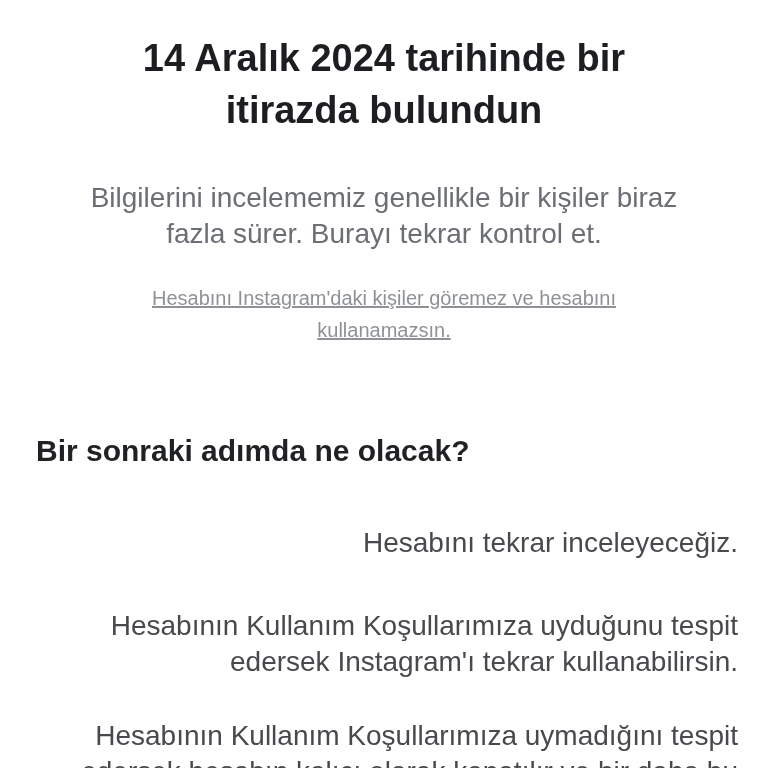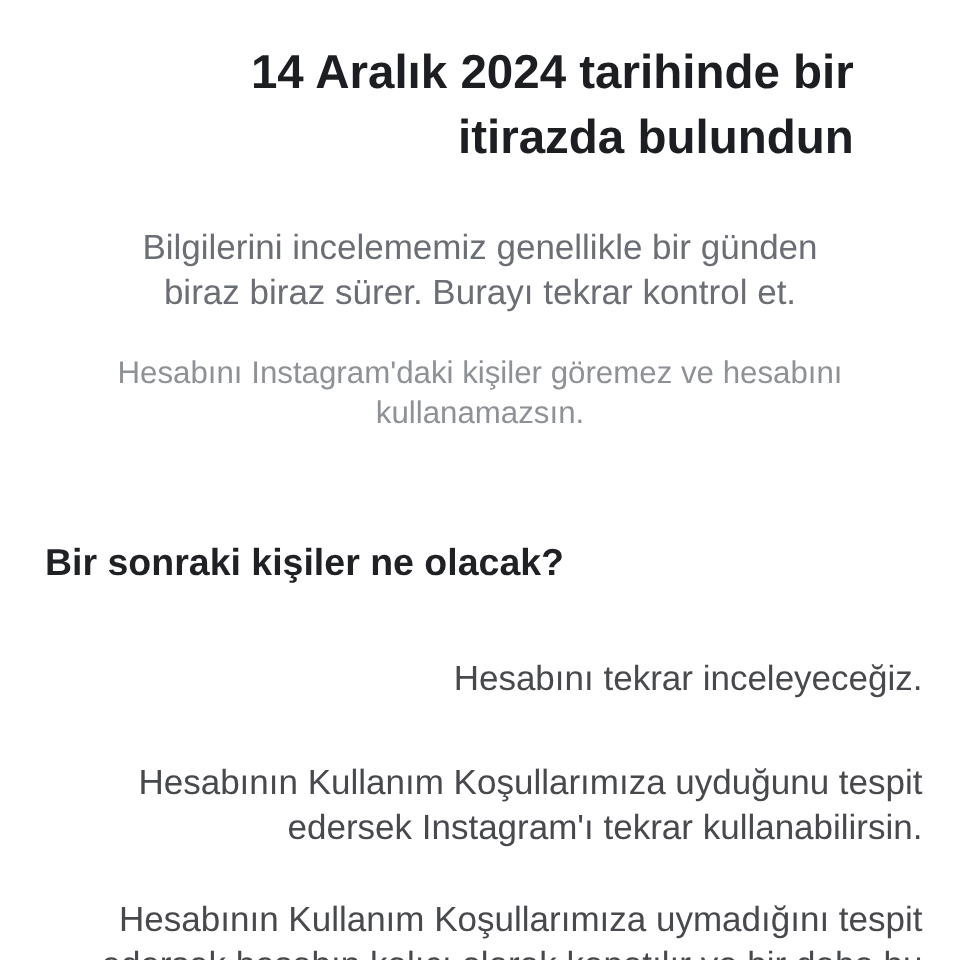--- a/index.html
+++ b/index.html
@@ -26,35 +26,35 @@
     text-align: center;
     padding: 0 85px;
   }
   .appeal-title {
     margin: 32px 0 0 0;
     font-size: 38px;
     font-weight: 700;
     line-height: 52px;
     color: #1c1e21;
     letter-spacing: 0px;
-    text-align: right;
   }
   .review-subtitle {
     margin: 44px 0 0 0;
     font-size: 28px;
     font-weight: 400;
     line-height: 36px;
     color: #6b6e74;
   }
   .restriction-note {
     margin: 30px 0 0 0;
-    font-size: 25px;
+    font-size: 20px;
     font-weight: 400;
     line-height: 32px;
     color: #8e9196;
+    text-decoration: underline;
   }
 
   
   .next-steps-section {
     text-align: left;
     padding: 0 30px 0 36px;
   }
   .next-steps-heading {
     margin: 85px 0 0 0;
     font-size: 30px;
@@ -75,27 +75,27 @@
   .step-paragraph.p3 { margin-top: 38px; }
 </style>
 </head>
 <body>
 
 <div class="page">
 
   <div class="top-section">
     <h1 class="appeal-title">14 Aralık 2024 tarihinde bir itirazda bulundun</h1>
 
-    <p class="review-subtitle">Bilgilerini incelememiz genellikle bir günden biraz biraz sürer. Burayı tekrar kontrol et.</p>
+    <p class="review-subtitle">Bilgilerini incelememiz genellikle bir kişiler biraz fazla sürer. Burayı tekrar kontrol et.</p>
 
     <p class="restriction-note">Hesabını Instagram'daki kişiler göremez ve hesabını kullanamazsın.</p>
   </div>
 
   <div class="next-steps-section">
-    <h2 class="next-steps-heading">Bir sonraki kişiler ne olacak?</h2>
+    <h2 class="next-steps-heading">Bir sonraki adımda ne olacak?</h2>
 
     <p class="step-paragraph p1">Hesabını tekrar inceleyeceğiz.</p>
 
     <p class="step-paragraph p2">Hesabının Kullanım Koşullarımıza uyduğunu tespit edersek Instagram'ı tekrar kullanabilirsin.</p>
 
     <p class="step-paragraph p3">Hesabının Kullanım Koşullarımıza uymadığını tespit edersek hesabın kalıcı olarak kapatılır ve bir daha bu</p>
   </div>
 
 </div>
 

